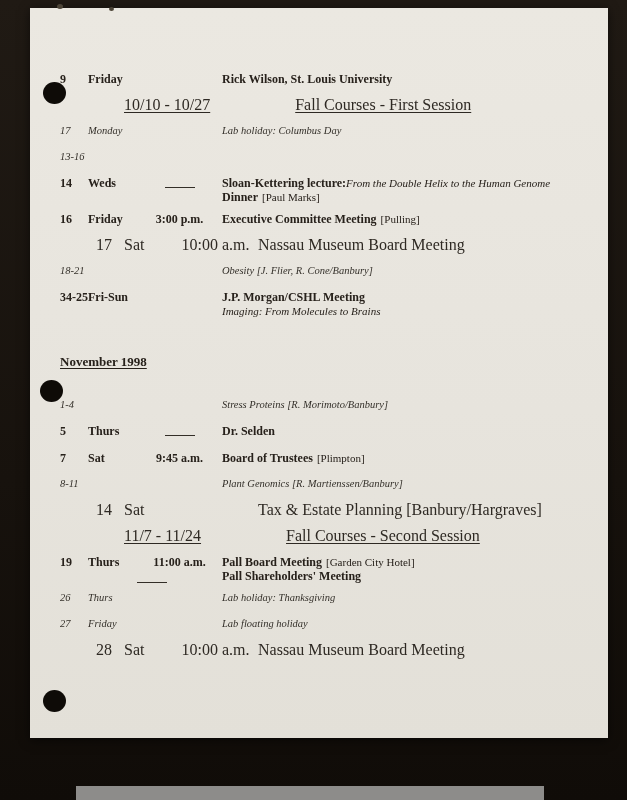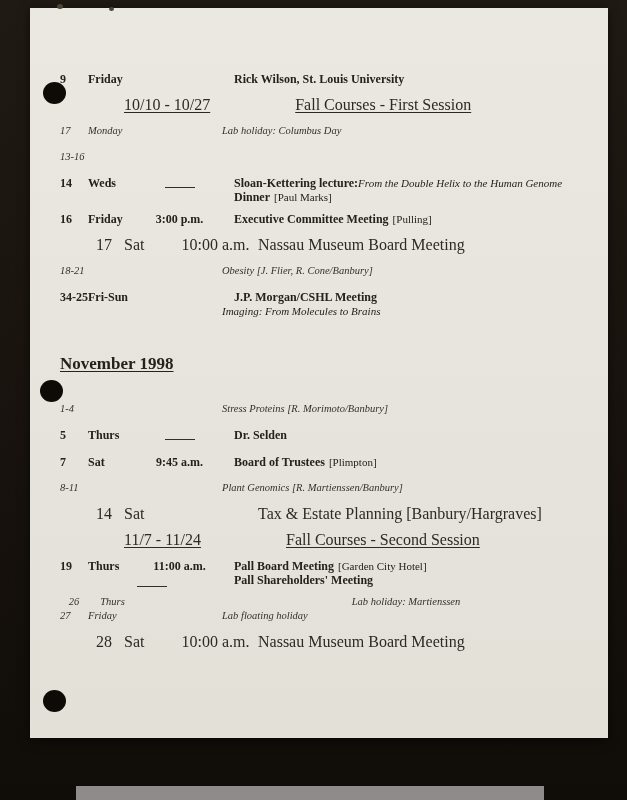--- a/index.html
+++ b/index.html
@@ -18,39 +18,39 @@
   .hole-2{left:10px;top:372px;}
   .hole-3{left:13px;top:682px;}
   .mark{position:absolute;background:#4c4437;border-radius:50%;}
   .mark-1{left:27px;top:-4px;width:6px;height:5px;}
   .mark-2{left:79px;top:-1px;width:5px;height:4px;}
   .scan-strip{position:absolute;left:76px;top:786px;width:468px;height:14px;background:#8d8c8a;}
 
   .content{position:absolute;left:30px;top:64px;width:530px;color:#2e2923;}
   .row{display:flex;align-items:flex-start;line-height:14px;margin-bottom:12px;}
   .row.multi{margin-bottom:8px;}
-  .row.tight{margin-bottom:0;text-align:center;}
+  .row.tight{margin-bottom:12px;}
   .c{flex:0 0 auto;white-space:nowrap;}
   .c-date{min-width:28px;}
   .c-day{min-width:49px;}
   .c-time{min-width:85px;text-align:center;}
   .c-desc{flex:1 1 auto;white-space:normal;}
   .row.plain{font-size:16px;margin-left:36px;}
   .row.bold{font-weight:700;font-size:12px;color:#27211b;}
   .row.italic{font-style:italic;font-size:10.5px;color:#34302a;}
   .u{text-decoration:underline;text-underline-offset:2px;}
-  .s-b{font-weight:700;margin-left:12px;}
+  .s-b{font-weight:700;}
   .s-i{font-style:italic;font-weight:400;}
   .s-p{font-weight:400;font-style:normal;}
   .row.bold .s-p{font-size:11px;margin-left:4px;}
   .row.bold .s-i{font-size:11px;}
   .s-u{text-decoration:underline;text-underline-offset:2px;font-weight:400;}
   .blank-rule{display:inline-block;width:30px;height:11px;border-bottom:1.3px solid #332e27;}
   .blank-rule.r2{display:block;margin-top:4px;height:9px;}
-  .section-title{font-weight:700;font-size:17px;color:#27211b;
+  .section-title{font-weight:700;font-size:13px;color:#27211b;
     text-decoration:underline;text-underline-offset:2px;margin:36px 0 28px 0;}
 </style>
 </head>
 <body>
 
 <div class="stage">
   <div class="paper">
     <div class="mark mark-1"></div>
     <div class="mark mark-2"></div>
     <div class="hole hole-1"></div>
@@ -193,21 +193,21 @@
           <div class="c c-desc">
             <div class="line"><span class="s-b">Pall Board Meeting</span><span class="s-p">[Garden City Hotel]</span></div>
             <div class="line"><span class="s-b">Pall Shareholders' Meeting</span></div>
           </div>
         </div>
         <div class="row italic tight">
           <div class="c c-date">26</div>
           <div class="c c-day">Thurs</div>
           <div class="c c-time"></div>
           <div class="c c-desc">
-            <div class="line"><span class="s-i">Lab holiday: Martienssen</span></div>
+            <div class="line"><span class="s-i">Lab holiday: Thanksgiving</span></div>
           </div>
         </div>
         <div class="row italic">
           <div class="c c-date">27</div>
           <div class="c c-day">Friday</div>
           <div class="c c-time"></div>
           <div class="c c-desc">
             <div class="line"><span class="s-i">Lab floating holiday</span></div>
           </div>
         </div>

